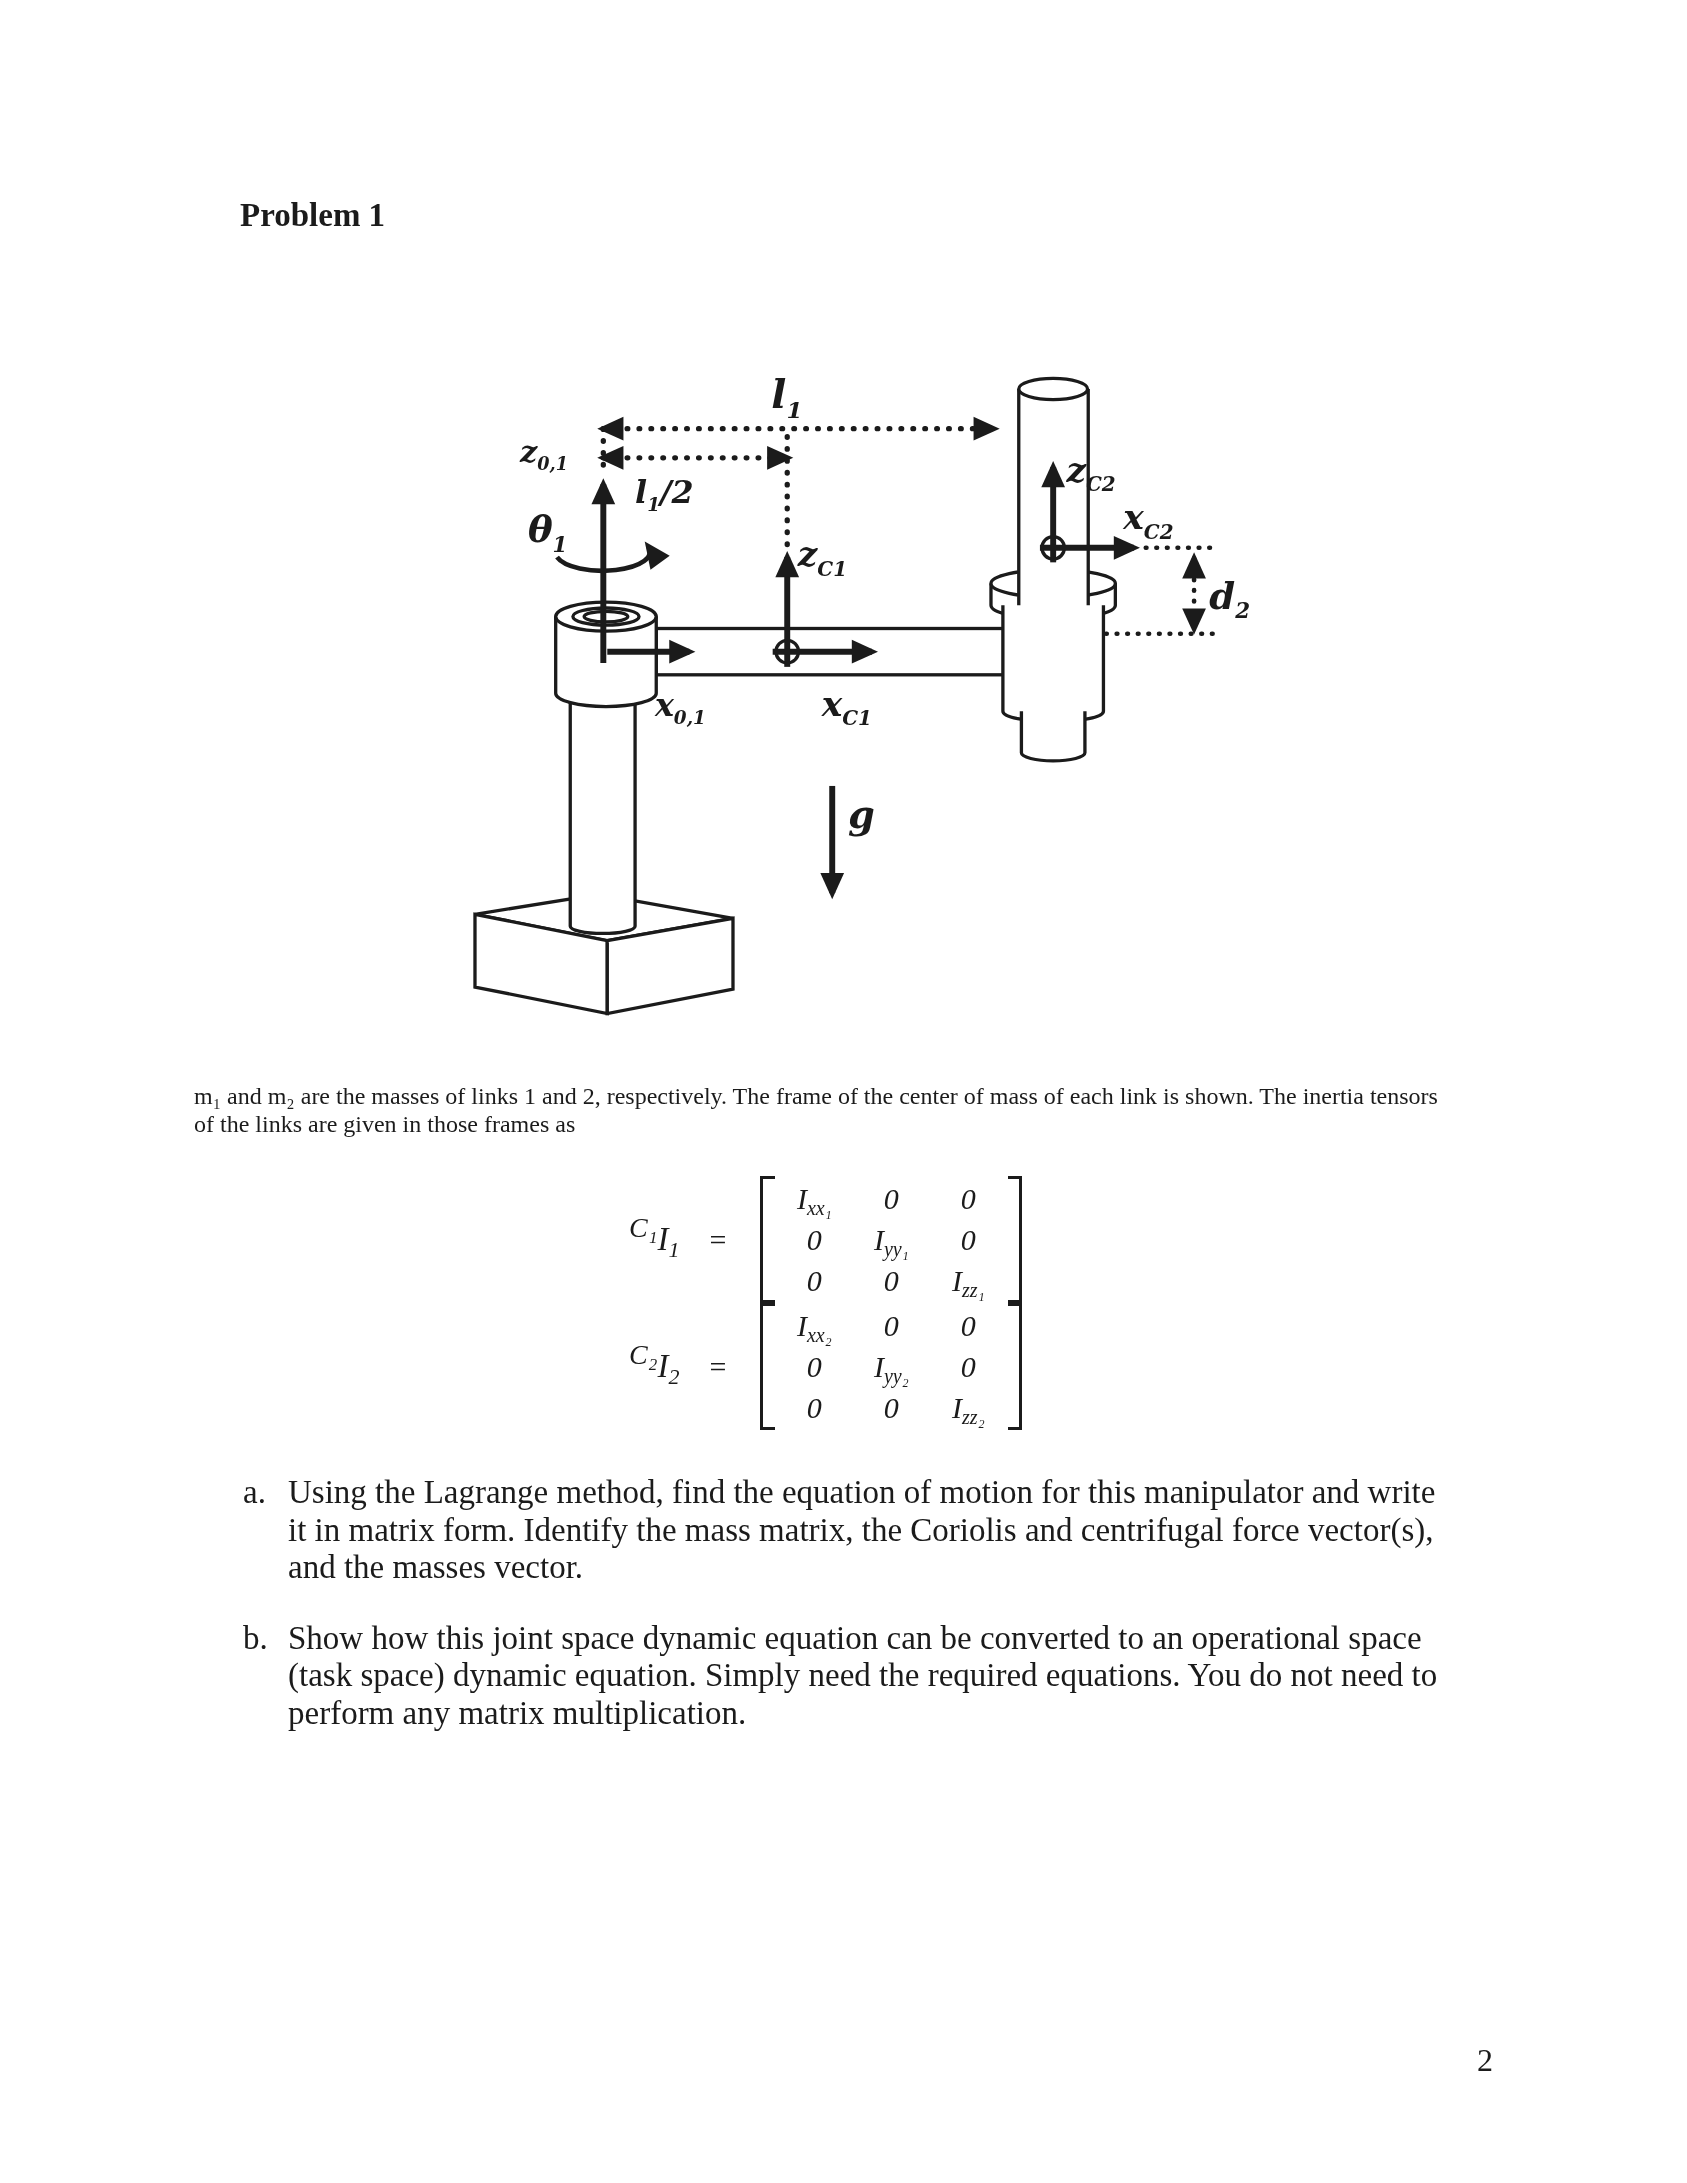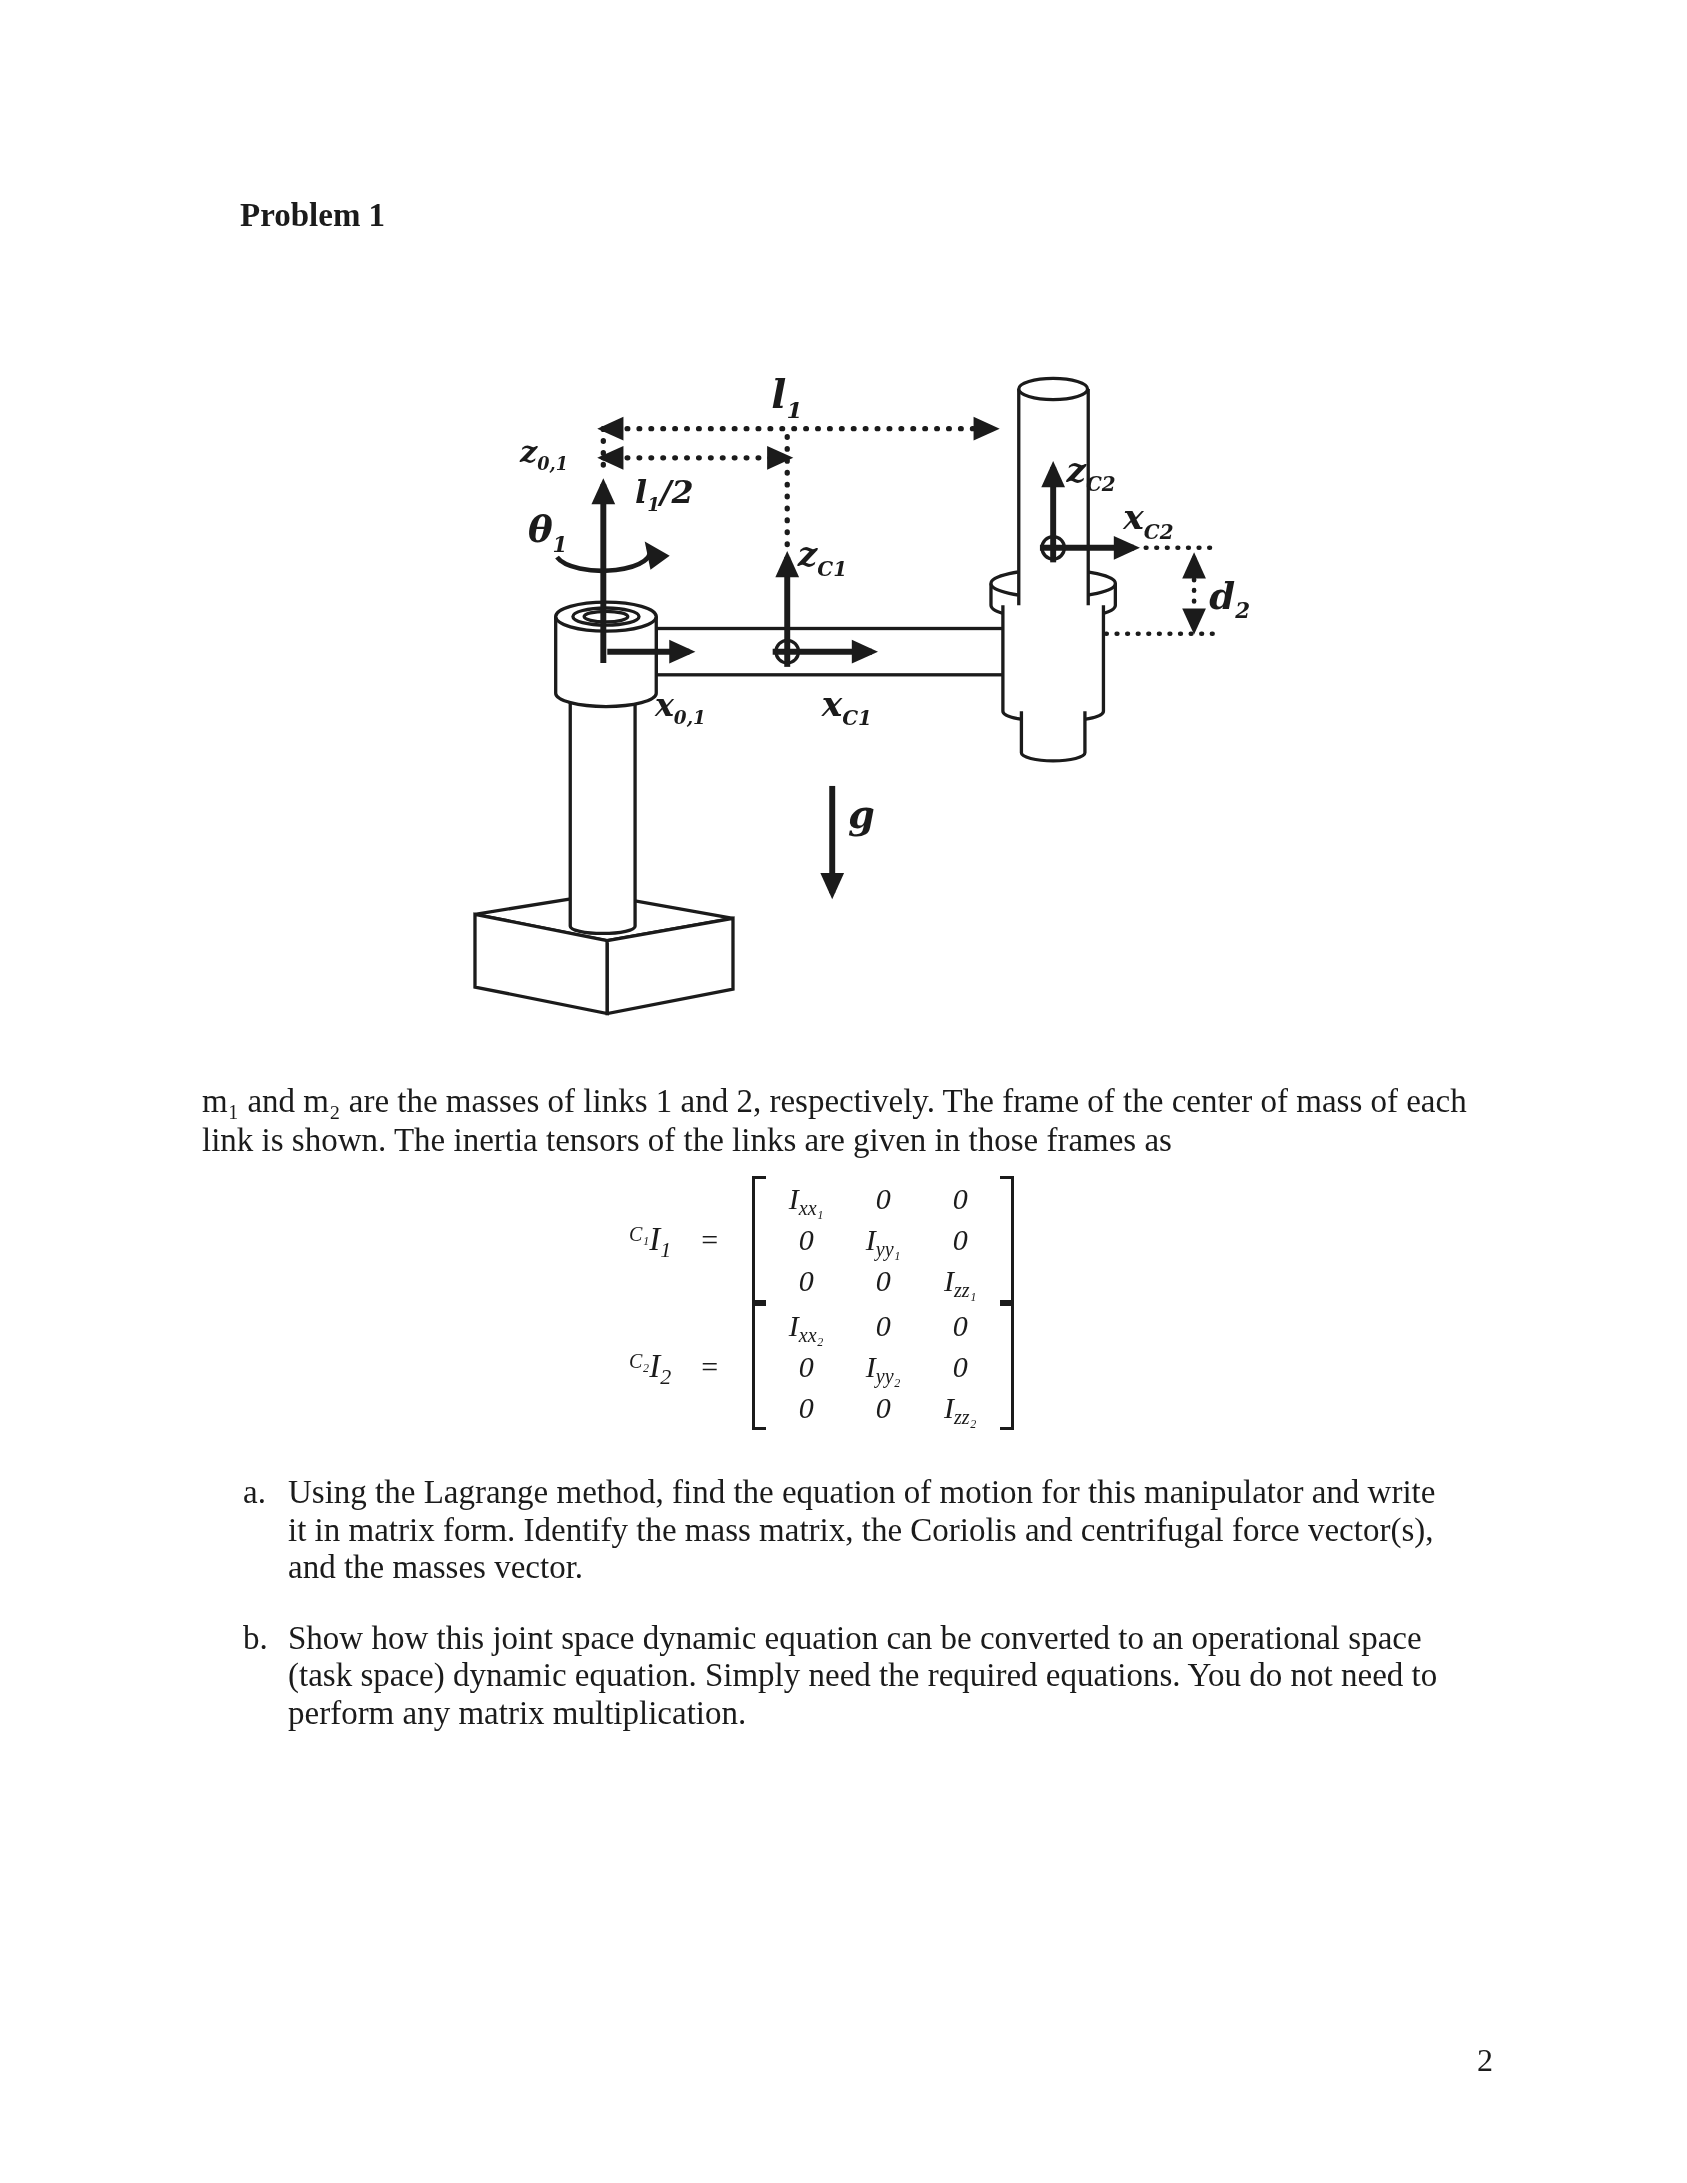--- a/index.html
+++ b/index.html
@@ -3,36 +3,36 @@
 <meta charset="utf-8">
 <style>
   html,body { margin:0; padding:0; background:#ffffff; }
   .page {
     position:relative; width:1687px; height:2183px; background:#ffffff;
     color:#1b1b1b; font-family:"Liberation Serif","DejaVu Serif",serif;
     overflow:hidden;
   }
   .title { position:absolute; left:240px; top:197px; font-size:33px; font-weight:700; }
   .intro { position:absolute; left:240px; top:291px; font-size:33px; white-space:nowrap; }
-  .masses { position:absolute; left:202px; top:1082px; width:1267px; font-size:33px; line-height:1.17; }
+  .masses { position:absolute; left:194px; top:1082px; width:1267px; font-size:24px; line-height:1.17; }
 
   .diagram { position:absolute; left:430px; top:344px; width:860px; height:741px; }
   .ink   { stroke:#1b1b1b; stroke-width:5px; fill:none; }
   .wfill { fill:#ffffff; }
   .arrow { stroke:#1b1b1b; stroke-width:9px; fill:none; }
   .thin  { stroke-width:7px; }
   .dot   { stroke:#1b1b1b; stroke-width:8px; fill:none; stroke-dasharray:1 17; stroke-linecap:round; }
   .dot2  { stroke-width:7px; stroke-dasharray:1 15; }
   .dlabel { font-family:"DejaVu Serif",serif; font-style:italic; font-weight:700; fill:#1b1b1b; }
   .dsub  { font-size:0.58em; }
 
   .matrices { position:absolute; left:629px; top:1176px; }
   .mat-row { display:flex; align-items:center; height:127px; }
   .mat-label { display:flex; align-items:baseline; font-style:italic; font-size:33px; }
-  .presup { font-size:20px; position:relative; top:-0.45em; }
+  .presup { font-size:28px; position:relative; top:-0.45em; }
   .msub   { font-size:22px; position:relative; top:0.30em; }
   .meq    { font-style:normal; font-size:30px; margin:0 34px 0 30px; }
   .matrix { display:flex; align-items:stretch; }
   .br { width:11.2px; border:3.3px solid #1b1b1b; }
   .br-l { border-right:none; }
   .br-r { border-left:none; }
   .mgrid { display:grid; grid-template-columns:repeat(3,77px); grid-auto-rows:41px;
            align-items:center; justify-items:center; padding:2px 1.3px;
            font-size:30px; font-style:italic; }
   .csub { font-size:20px; position:relative; top:0.32em;margin-top:16px; }

